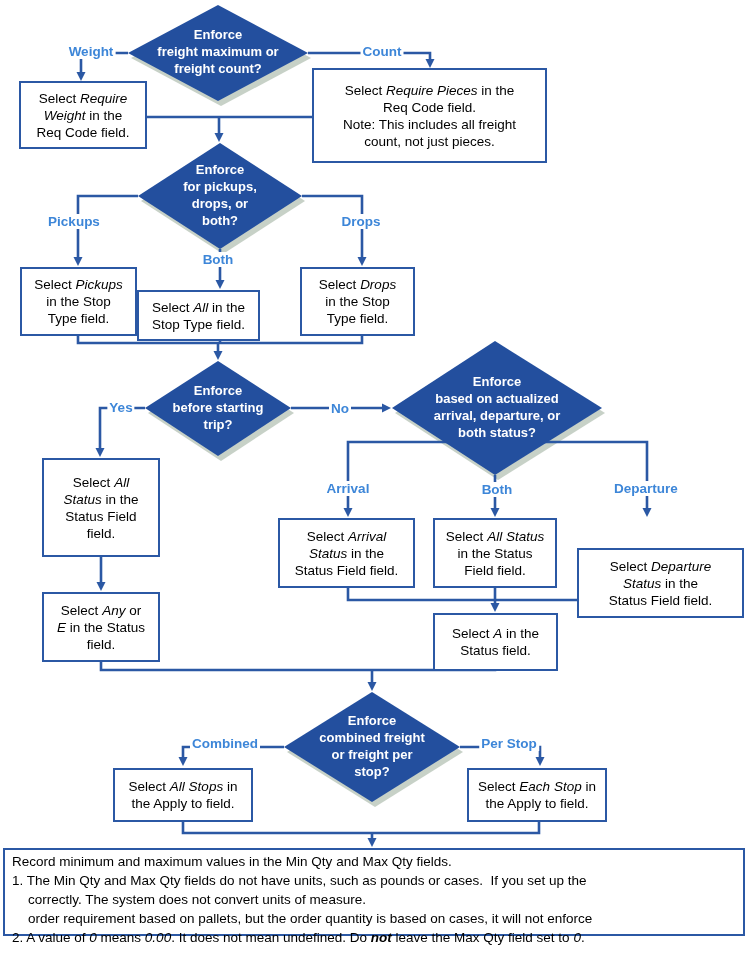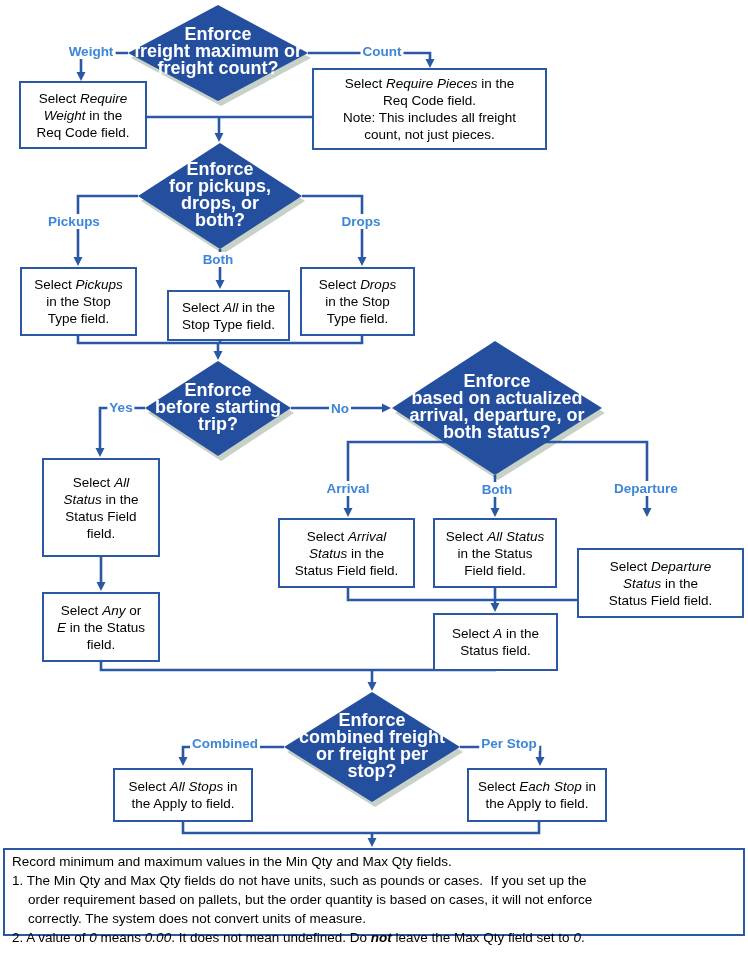--- a/index.html
+++ b/index.html
@@ -8,21 +8,21 @@
   svg.wires{position:absolute;left:0;top:0;}
   .wires polyline{stroke:var(--line,#2B58A4);stroke-width:2.6;fill:none;}
   .wires .arrow{fill:var(--line,#2B58A4);stroke:none;}
   .wires .dshadow{fill:var(--shadow,#8FA48F);opacity:.5;}
   .wires .diamond{fill:var(--dfill,#234F9E);stroke:none;}
   .box{position:absolute;background:#fff;border:2.5px solid var(--line,#2B58A4);
        color:#000;font-size:13.5px;line-height:17px;box-sizing:border-box;
        display:flex;flex-direction:column;align-items:center;justify-content:center;
        text-align:center;padding:0 2px;}
   .box .ln{white-space:nowrap;}
-  .dtext{position:absolute;color:#fff;font-weight:bold;font-size:18px;line-height:17px;
+  .dtext{position:absolute;color:#fff;font-weight:bold;font-size:13px;line-height:17px;
          display:flex;flex-direction:column;align-items:center;justify-content:center;
          text-align:center;pointer-events:none;}
   .dtext .ln{white-space:nowrap;}
   .blabel{position:absolute;color:var(--label,#3D86D8);font-weight:bold;font-size:13.5px;
           background:#fff;padding:0 2px;white-space:nowrap;transform:translateX(-50%);}
   .i{font-style:italic;}
   .b{font-weight:normal;}
   .bi{font-weight:bold;font-style:italic;margin-top:16px;}
   .notes{display:block;text-align:left;line-height:19px;padding:2px 7px;}
   .notes .ln{white-space:pre-wrap;}
@@ -126,32 +126,32 @@
       <div class="ln">combined freight</div>
       <div class="ln">or freight per</div>
       <div class="ln">stop?</div>
     </div>
 
   <div class="box" style="left:19px;top:81px;width:128px;height:68px">
       <div class="ln"><span>Select </span><span class="i">Require</span></div>
       <div class="ln"><span class="i">Weight</span><span> in the</span></div>
       <div class="ln"><span class="b">Req Code</span><span> field.</span></div>
     </div>
-  <div class="box" style="left:312px;top:68px;width:235px;height:82px">
+  <div class="box" style="left:312px;top:68px;width:235px;height:95px">
       <div class="ln"><span>Select </span><span class="i">Require Pieces</span><span> in the</span></div>
       <div class="ln"><span class="b">Req Code</span><span> field.</span></div>
       <div class="ln"><span class="b">Note</span><span>: This includes all freight</span></div>
       <div class="ln"><span>count, not just pieces.</span></div>
     </div>
   <div class="box" style="left:20px;top:267px;width:117px;height:69px">
       <div class="ln"><span>Select </span><span class="i">Pickups</span></div>
       <div class="ln"><span>in the </span><span class="b">Stop</span></div>
       <div class="ln"><span class="b">Type</span><span> field.</span></div>
     </div>
-  <div class="box" style="left:167px;top:290px;width:123px;height:51px">
+  <div class="box" style="left:137px;top:290px;width:123px;height:51px">
       <div class="ln"><span>Select </span><span class="i">All</span><span> in the</span></div>
       <div class="ln"><span class="b">Stop Type</span><span> field.</span></div>
     </div>
   <div class="box" style="left:300px;top:267px;width:115px;height:69px">
       <div class="ln"><span>Select </span><span class="i">Drops</span></div>
       <div class="ln"><span>in the </span><span class="b">Stop</span></div>
       <div class="ln"><span class="b">Type</span><span> field.</span></div>
     </div>
   <div class="box" style="left:42px;top:458px;width:118px;height:99px">
       <div class="ln"><span>Select </span><span class="i">All</span></div>
@@ -201,18 +201,18 @@
   <div class="blabel" style="left:340px;top:401px">No</div>
   <div class="blabel" style="left:348px;top:481px">Arrival</div>
   <div class="blabel" style="left:497px;top:482px">Both</div>
   <div class="blabel" style="left:646px;top:481px">Departure</div>
   <div class="blabel" style="left:225px;top:736px">Combined</div>
   <div class="blabel" style="left:509px;top:736px">Per Stop</div>
 
   <div class="box notes" style="left:3px;top:848px;width:742px;height:88px">
       <div class="ln"><span>Record minimum and maximum values in the </span><span class="b">Min Qty</span><span> and </span><span class="b">Max Qty</span><span> fields.</span></div>
       <div class="ln"><span>1. The </span><span class="b">Min Qty</span><span> and </span><span class="b">Max Qty</span><span> fields do not have units, such as pounds or cases.  If you set up the</span></div>
+      <div class="ln cont"><span>correctly. The system does not convert units of measure.</span></div>
       <div class="ln cont"><span>order requirement based on pallets, but the order quantity is based on cases, it will not enforce</span></div>
-      <div class="ln cont"><span>correctly. The system does not convert units of measure.</span></div>
       <div class="ln"><span>2. A value of </span><span class="i">0</span><span> means </span><span class="i">0.00</span><span>. It does not mean undefined. Do </span><span class="bi">not</span><span> leave the </span><span class="b">Max Qty</span><span> field set to </span><span class="i">0</span><span>.</span></div>
     </div>
 
 </div>
 
 </body></html>

